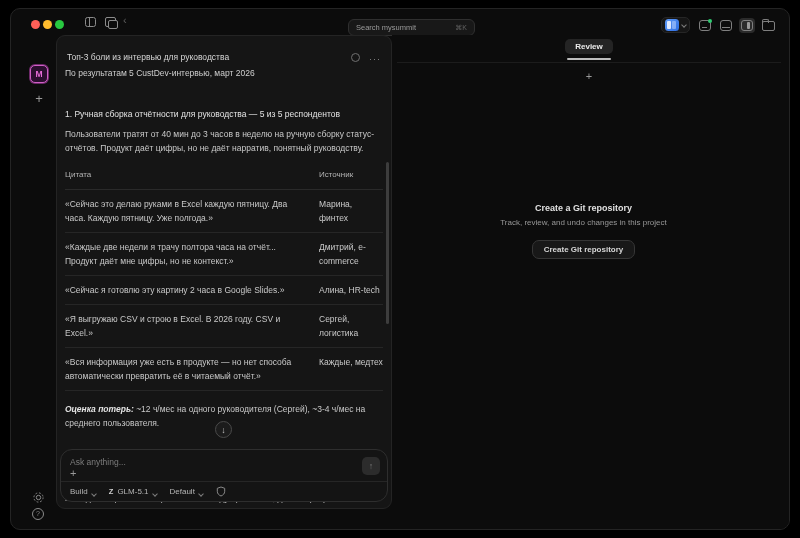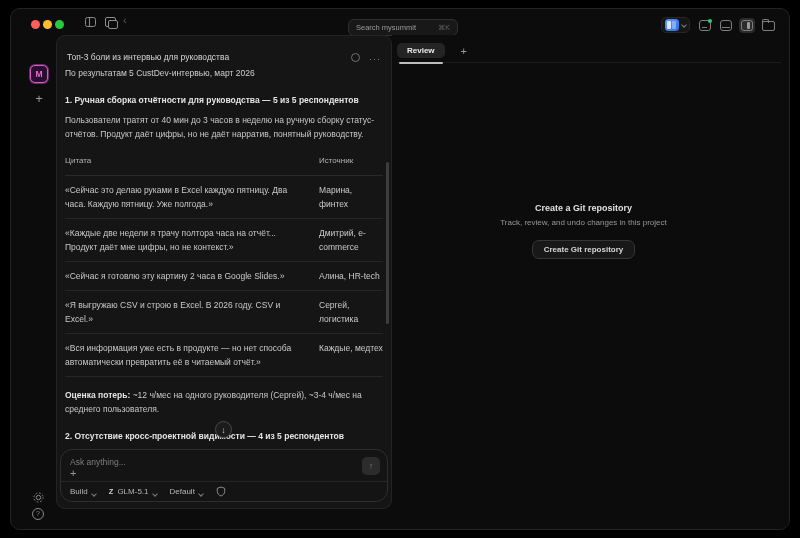--- a/index.html
+++ b/index.html
@@ -18,21 +18,21 @@
   .tb-icon { position:absolute; top:8px; width:11px; height:10px;
     border:1px solid #8b8b8b; border-radius:2.5px; }
   .tb-icon.sidebar { left:74px; }
   .tb-icon.sidebar::before { content:""; position:absolute; left:3px; top:0; bottom:0;
     width:1px; background:#8b8b8b; }
   .tb-icon.windows { left:94px; border-radius:2px; }
   .tb-icon.windows::before { content:""; position:absolute; left:2px; top:2px; right:-3px;
     bottom:-3px; border:1px solid #8b8b8b; border-radius:2px; background:#0c0c0c; }
   .tb-back { position:absolute; left:112px; top:5px; color:#5c5c5c; font-size:11px; }
 
-  .searchbox { position:absolute; left:337px; top:10px; width:110px; height:17px;
+  .searchbox { position:absolute; left:337px; top:10px; width:127px; height:17px;
     background:#181818; border:1px solid #2f2f2f; border-radius:6px;
     display:flex; align-items:center; padding:0 7px; cursor:text; }
   .searchbox .ph { font-size:7.5px; color:#9a9a9a; flex:1; }
   .searchbox .kbd { font-size:7px; color:#616161; }
 
   .tb-right { position:absolute; right:14px; top:8px; display:flex; align-items:center; gap:9px; }
   .model-pill { display:flex; align-items:center; gap:3px; padding:1px 3px;
     border-radius:5px; background:#161616; border:1px solid #262626; }
   .blue-app { width:14px; height:12px; border-radius:3.5px;
     background:linear-gradient(135deg,#5f9bf7,#2e6ee2); position:relative; }
@@ -76,30 +76,30 @@
     background:#151515; border:1px solid #242424; border-radius:9px; }
   .doc-titlebar { position:absolute; top:0; left:0; right:0; height:26px;
     display:flex; align-items:flex-end; padding:0 10px; }
   .doc-title { font-size:8.5px; color:#d6d6d6; flex:1; }
   .circ-btn { width:9px; height:9px; border:1px solid #6f6f6f; border-radius:50%; margin-right:9px; }
   .dots-btn { color:#8a8a8a; font-size:9px; letter-spacing:1px; line-height:6px; }
 
   .doc-scroll { position:absolute; top:26px; left:8px; right:8px; bottom:4px; overflow:hidden;
     font-size:8.5px; line-height:14px; color:#c9c9c9; }
   .doc-subtitle { margin-top:4px; color:#cfcfcf; }
-  .doc-h { margin-top:13px; font-weight:bold; color:#e4e4e4; }
+  .doc-h { margin-top:27px; font-weight:normal; color:#e4e4e4; }
   .doc-p { margin-top:6px; }
   table.quotes { width:100%; border-collapse:collapse; margin-top:13px; }
   table.quotes th { text-align:left; font-weight:normal; font-size:8px; color:#b3b3b3;
     padding:0 0 7px; border-bottom:1px solid #2a2a2a; }
   table.quotes td { vertical-align:top; padding:7px 0; border-bottom:1px solid #262626; }
   td.qc, th.qc { padding-right:26px !important; }
   th.sc, td.sc { width:64px; }
   .loss { margin-top:11px; }
-  .loss b { color:#e4e4e4; }
+  .loss b { color:#e4e4e4;font-style:italic; }
 
   .doc-scrollbar { position:absolute; right:2px; top:126px; width:3px; height:162px;
     background:#3d3d3d; border-radius:2px; }
   .down-btn { position:absolute; left:50%; margin-left:-9px; bottom:70px; width:17px; height:17px;
     border-radius:50%; background:#1c1c1c; border:1px solid #4a4a4a; color:#c3c3c3;
     font-size:9px; line-height:16px; text-align:center; z-index:4; }
 
   
   .chat-box { position:absolute; left:3px; right:3px; bottom:6px; height:53px;
     background:#141414; border:1px solid #2e2e2e; border-radius:12px; z-index:5; }
@@ -113,21 +113,21 @@
     line-height:18px; text-align:center; }
   .chat-divider { position:absolute; left:0; right:0; top:31px; height:1px; background:#262626; }
   .chat-tools { position:absolute; left:9px; right:9px; top:32px; bottom:0;
     display:flex; align-items:center; gap:13px; font-size:8px; color:#b5b5b5; }
   .tool { display:flex; align-items:flex-end; gap:4px; }
   .zlogo { font-size:7.5px; color:#cfcfcf; font-weight:bold; }
 
   
   .rightpanel { position:absolute; left:381px; top:26px; right:0; bottom:0; background:#0c0c0c; }
   .tabstrip { position:absolute; top:4px; left:5px; right:8px; height:24px;
-    display:flex; align-items:center; gap:16px; border-bottom:1px solid #1c1c1c; }
+    display:flex; align-items:center; gap:16px; border-bottom:1px solid #1c1c1c;flex-direction:column; }
   .tab { position:relative; background:#242424; border-radius:5px; padding:3px 10px;
     font-size:8px; font-weight:bold; color:#ececec; }
   .tab::after { content:""; position:absolute; left:2px; right:2px; bottom:-6px; height:2px;
     background:#bdbdbd; border-radius:1px; }
   .tab-plus { color:#9a9a9a; font-size:11px; }
 
   .git-empty { position:absolute; top:168px; left:0; right:14px; text-align:center; }
   .git-title { font-size:9px; font-weight:bold; color:#e0e0e0; }
   .git-sub { margin-top:5px; font-size:8px; color:#989898; }
   .git-btn { display:inline-block; margin-top:13px; padding:4px 11px; background:#181818;

